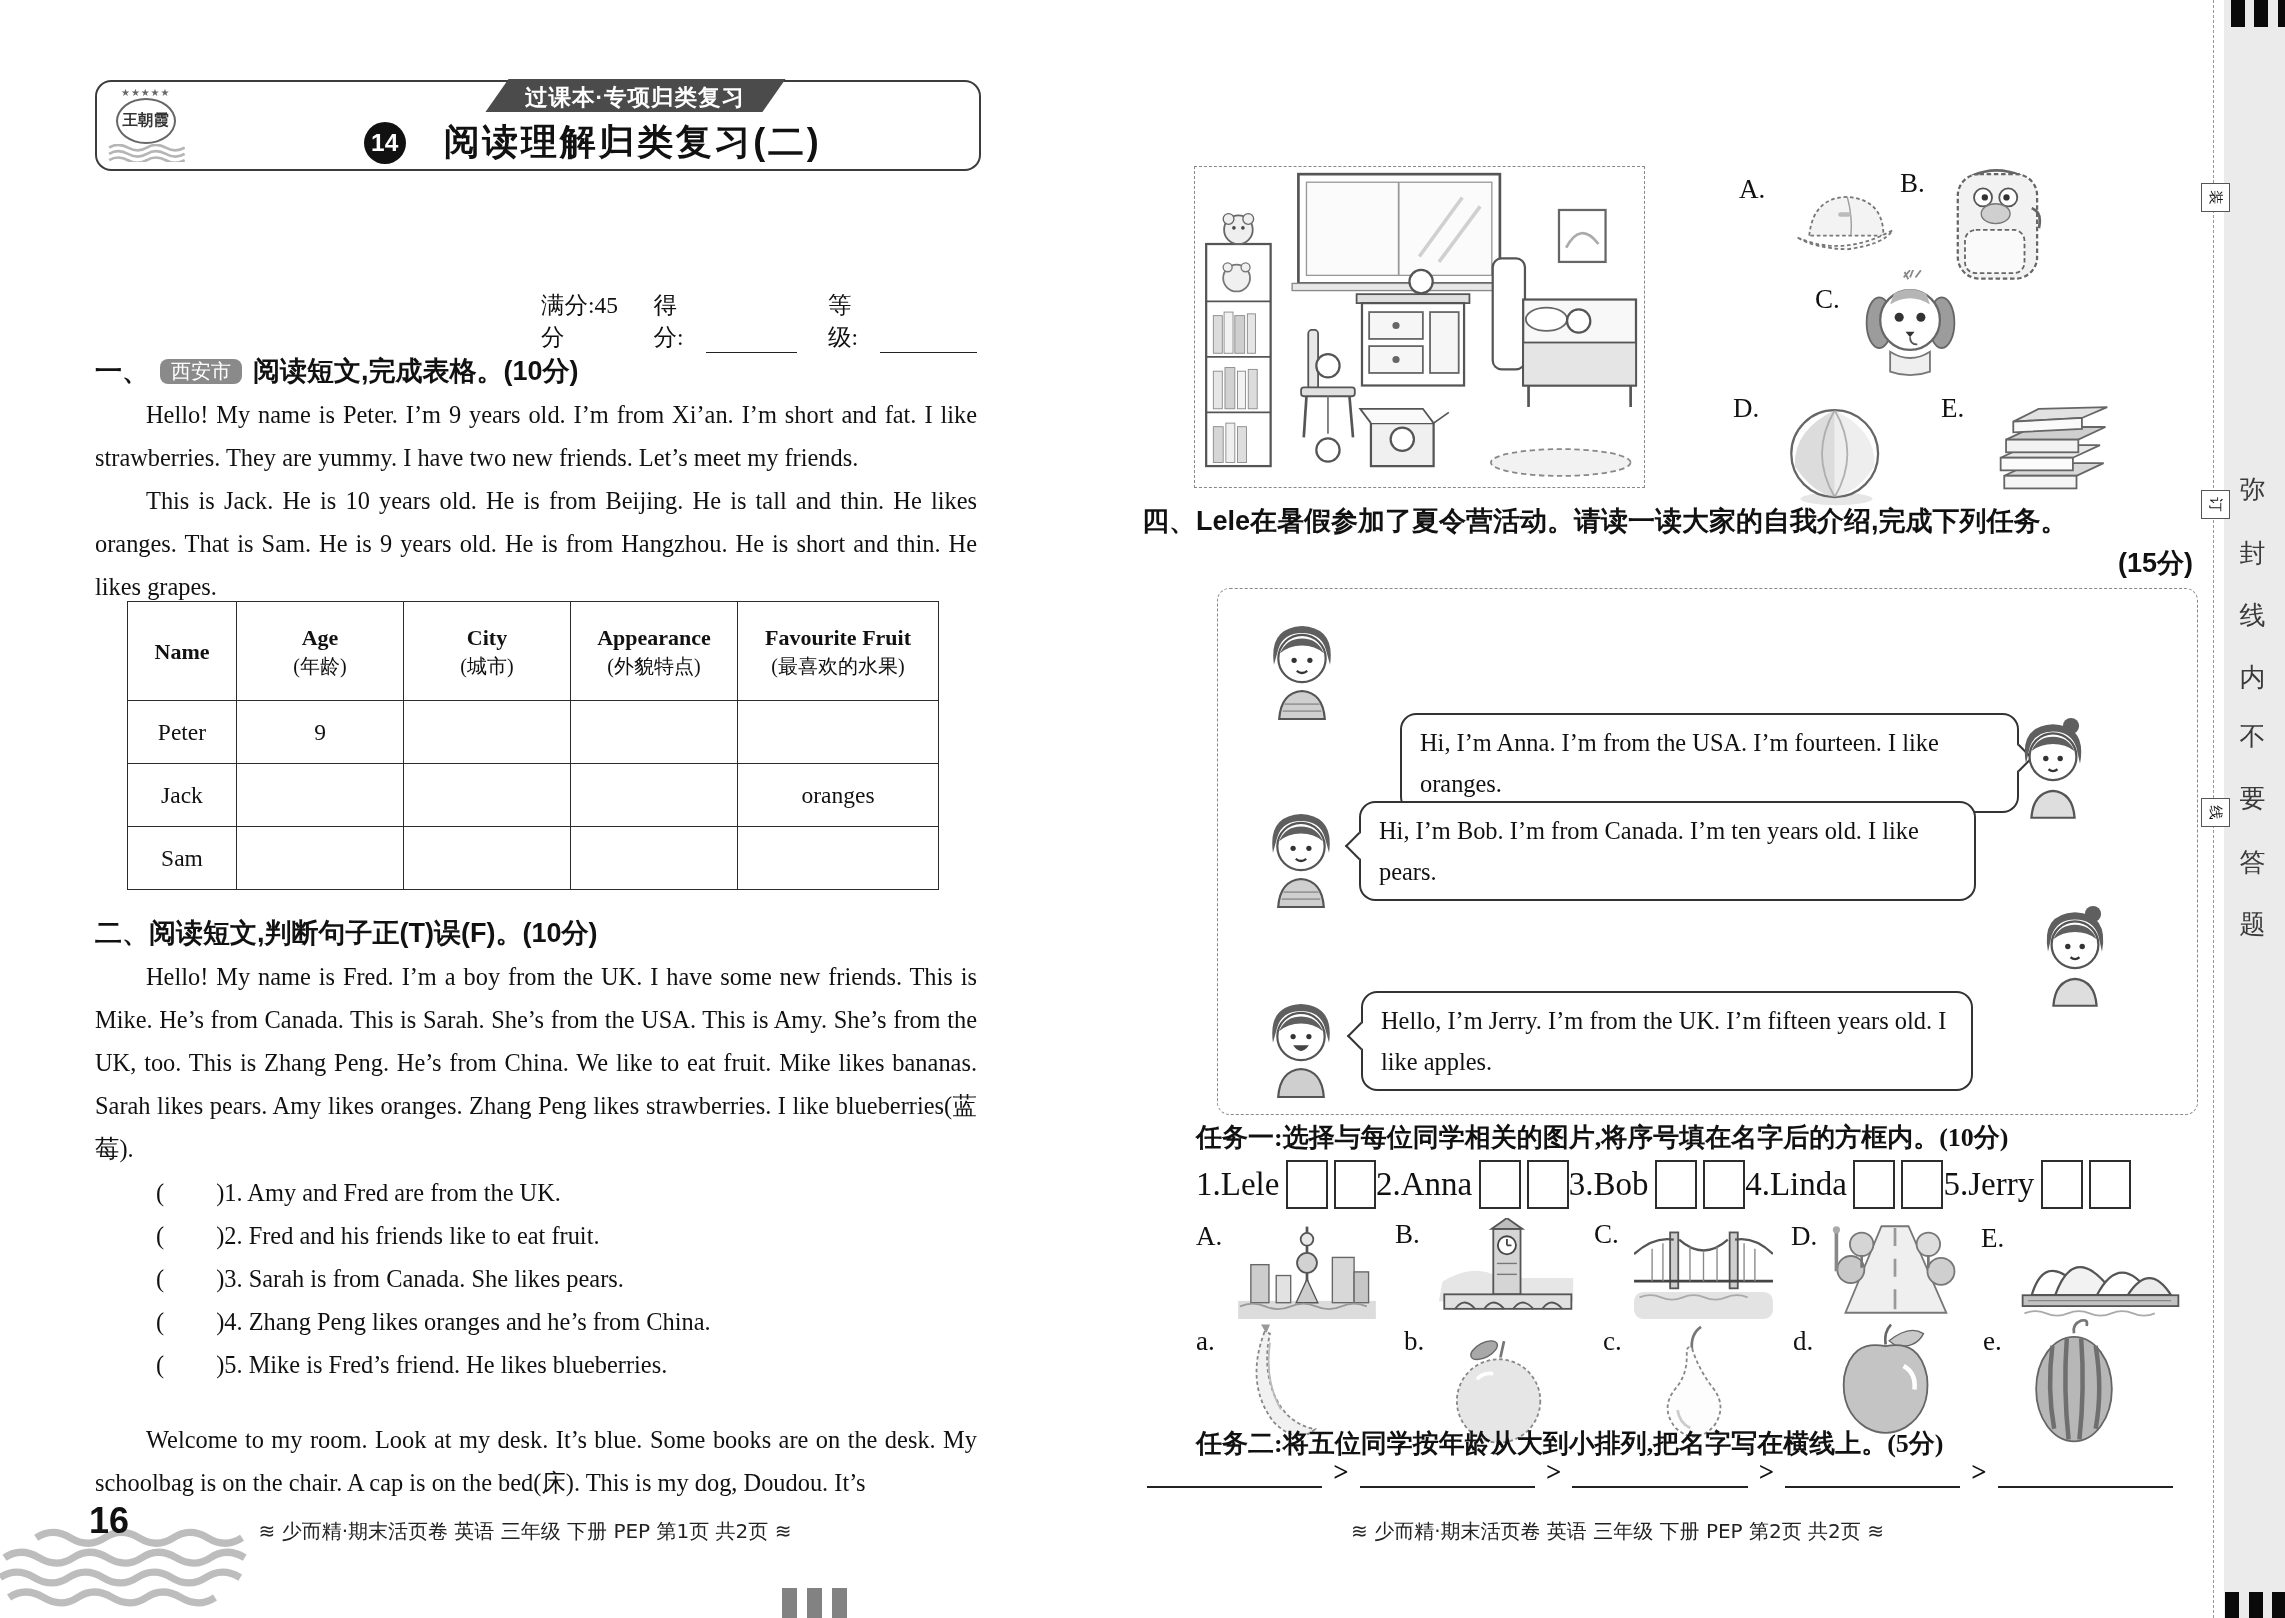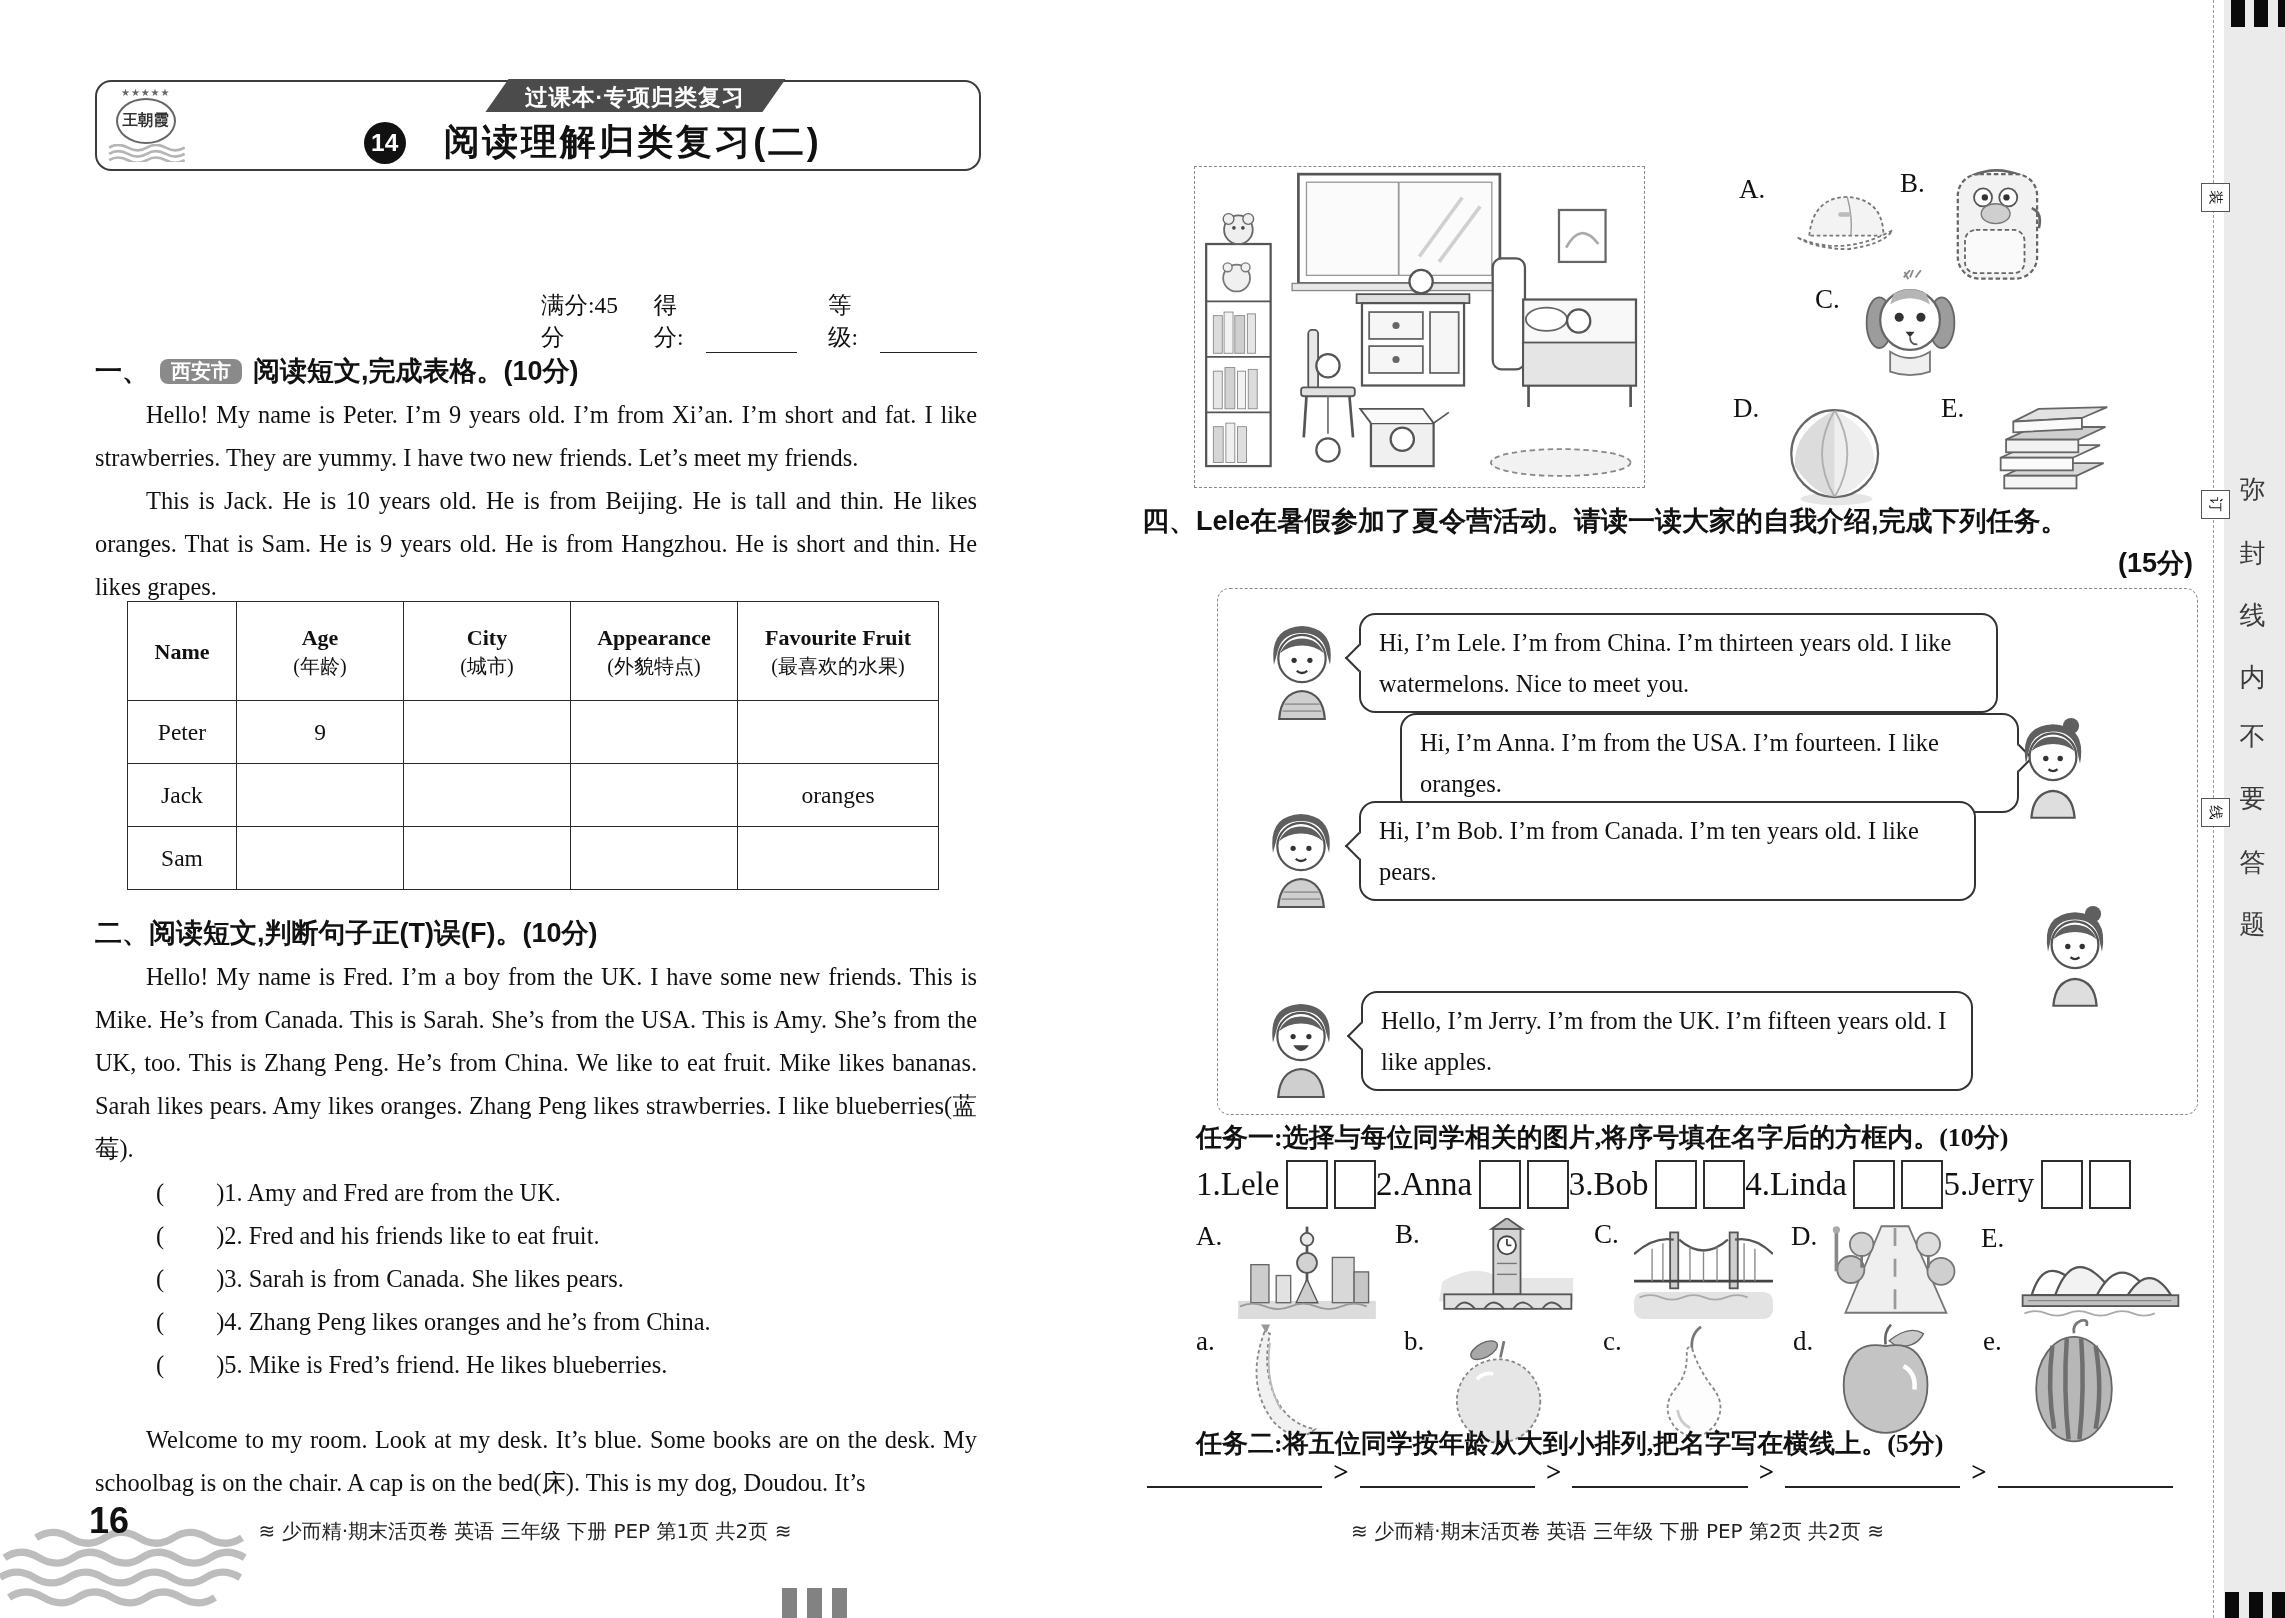--- a/index.html
+++ b/index.html
@@ -14,21 +14,21 @@
   .cnum{width:42px;height:42px;border-radius:50%;background:#111;color:#fff;font:bold 24.4px "Liberation Sans",sans-serif;display:flex;align-items:center;justify-content:center}
   .btitle{font:bold 36px "Liberation Sans",sans-serif;letter-spacing:2.7px}
   .logo{position:absolute;left:7.2px;top:4.5px;width:83px;height:76px;text-align:center}
   .logo .stars{font-size:10px;color:#666;letter-spacing:0.9px;line-height:11px}
   .logo .oval{margin:0 auto;width:56px;height:42px;border:2.3px solid #666;border-radius:50%;display:flex;align-items:center;justify-content:center;font:bold 15.4px "Liberation Serif",serif;color:#333}
   
   .score{left:541px;top:289px;width:436px;display:flex;align-items:flex-end;font-size:23.5px}
   .uline{display:inline-block;width:101px;border-bottom:1.8px solid #222;height:25px;margin-left:3.6px}
   
   .h2z{font:bold 27px "Liberation Sans",sans-serif;display:flex;align-items:center;gap:11px;white-space:nowrap}
-  .badge{background:#8a8a8a;color:#fff;border-radius:8.1px;padding:0 11px;font-size:20px;font-weight:bold;line-height:25px}
+  .badge{background:#8a8a8a;color:#fff;border-radius:8.1px;padding:0 11px;font-size:20px;font-weight:normal;line-height:25px}
   .pass p{font-size:24.4px;line-height:43px;text-align:justify;margin:0;text-indent:51px}
   .pass2 p{line-height:43px}
   
   table.t1{border-collapse:collapse;table-layout:fixed}
   table.t1 th,table.t1 td{border:1.8px solid #2b2b2b;text-align:center;vertical-align:middle;font-size:23.5px;padding:0}
   table.t1 th{height:98px}
   table.t1 td{height:62px}
   .th-en{font-weight:bold;font-size:22px;line-height:31px}
   .th-zh{font-weight:normal;font-size:20px;line-height:27px}
   
@@ -368,21 +368,20 @@
   <div class="abs h2z" style="left:1142px;top:503px">
     <span>四、Lele在暑假参加了夏令营活动。请读一读大家的自我介绍,完成下列任务。</span>
   </div>
   <div class="abs h2z" style="left:1142px;top:545px;width:1051px;display:block;text-align:right">(15分)</div>
 
   <div class="abs dialog"></div>
 
   <svg class="abs" style="left:1257px;top:619px" width="90" height="101" viewBox="0 0 100 112">
       <use href="#av-boy"></use>
     </svg>
-  <div class="bubble" style="left:1359px;top:613px;width:599px"><span class="tail l"></span><span>Hi, I’m Lele. I’m from China. I’m thirteen years old. I like watermelons. Nice to meet you.</span></div>
 
   <div class="bubble" style="left:1400px;top:713px;width:579px"><span class="tail r"></span><span>Hi, I’m Anna. I’m from the USA. I’m fourteen. I like oranges.</span></div>
   <svg class="abs" style="left:2008px;top:715px" width="90" height="104" viewBox="0 0 100 115">
       <use href="#av-girl"></use>
     </svg>
 
   <svg class="abs" style="left:1256px;top:807px" width="90" height="101" viewBox="0 0 100 112">
       <use href="#av-boy"></use>
     </svg>
   <div class="bubble" style="left:1359px;top:801px;width:577px"><span class="tail l"></span><span>Hi, I’m Bob. I’m from Canada. I’m ten years old. I like pears.</span></div>

